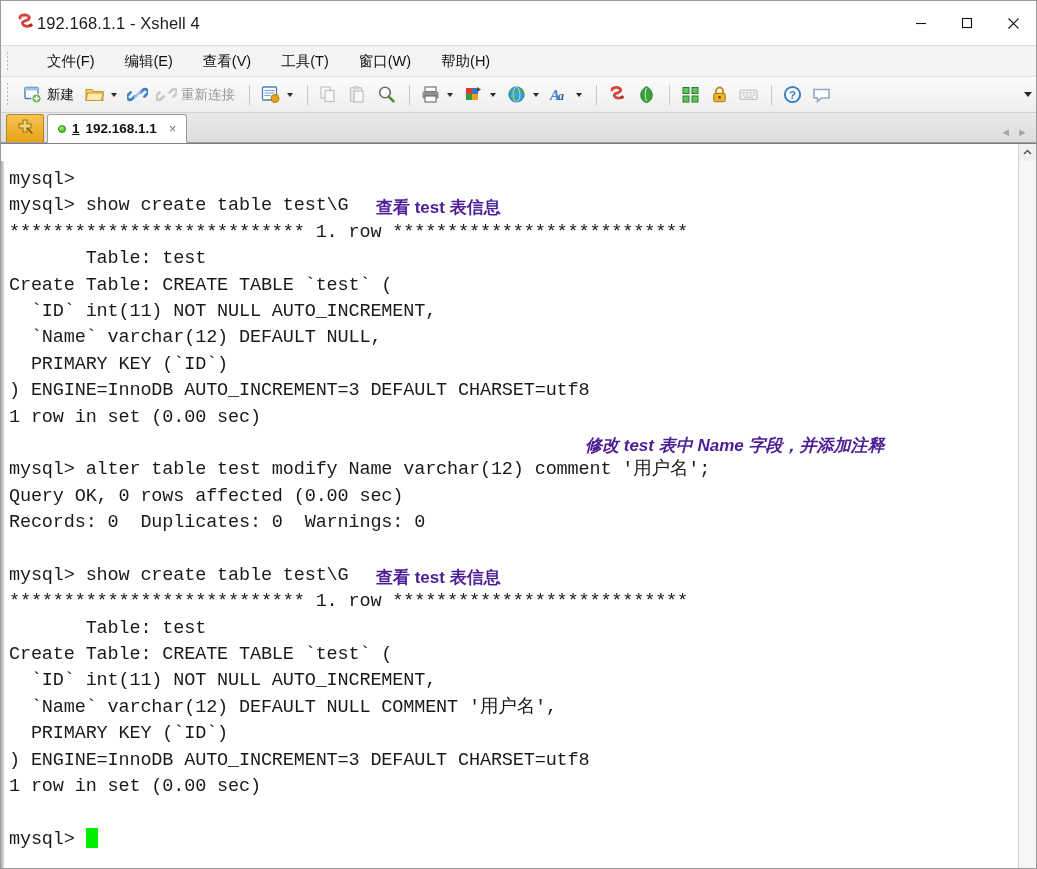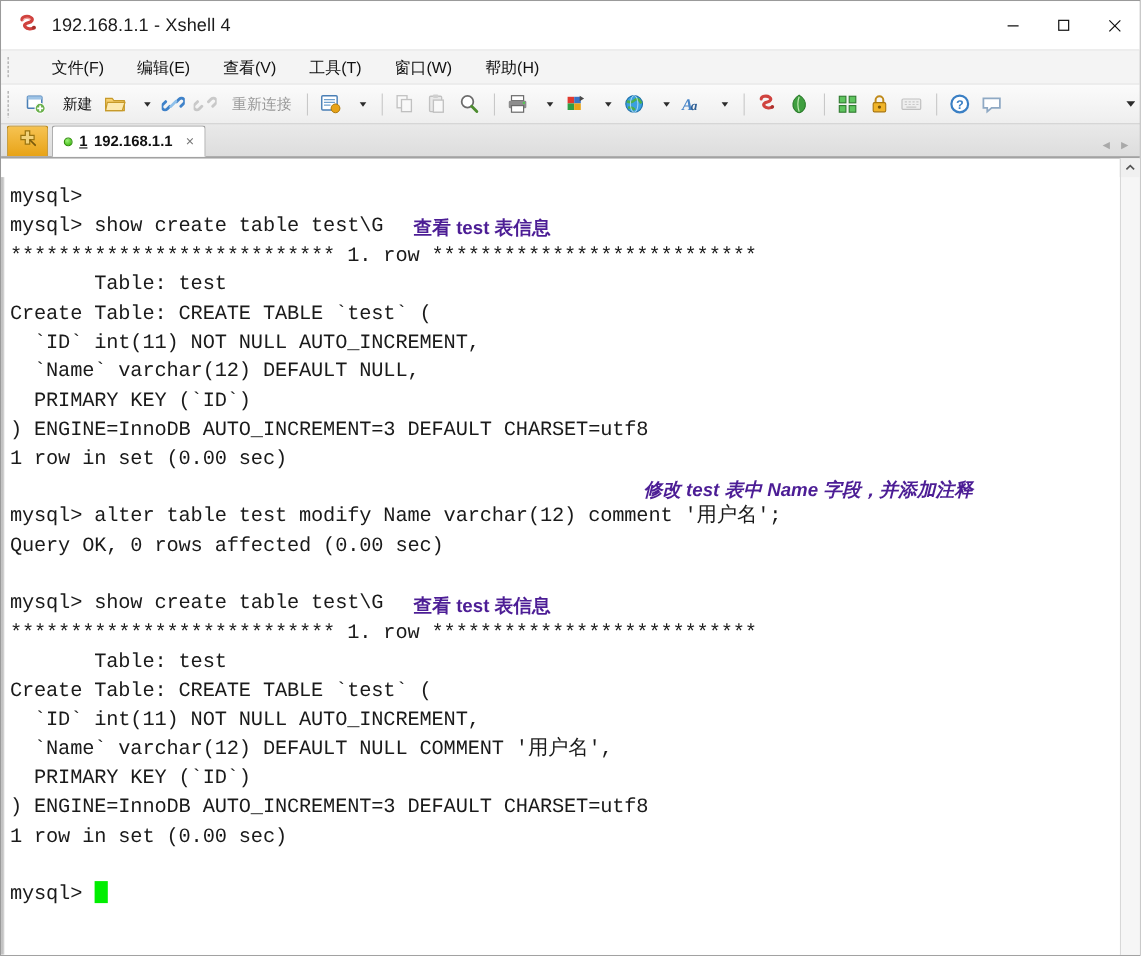--- a/index.html
+++ b/index.html
@@ -18,21 +18,21 @@
   }
 
   
   .titlebar{
     height:45px;flex:0 0 45px;
     background:#ffffff;
     display:flex;align-items:center;
     border-bottom:1px solid #dcdcdc;
     box-sizing:border-box;
   }
-  .title-left{display:flex;align-items:center;padding-left:14px;gap:10px;text-align:right;}
+  .title-left{display:flex;align-items:center;padding-left:14px;text-align:right;}
   .app-icon{width:22px;height:22px;position:relative;display:block;}
   .title-text{
     font-size:16.5px;color:#1b1b1b;letter-spacing:.1px;
     font-family:"Liberation Sans", sans-serif;
   }
   .title-spacer{flex:1;}
   .wbtns{display:flex;height:100%;}
   .wbtn{
     width:46px;height:44px;display:flex;align-items:center;justify-content:center;
     background:transparent;border:0;cursor:default;
@@ -68,21 +68,21 @@
     border-bottom:1px solid #d0d0d0;
     position:relative;
     box-sizing:border-box;
   }
   .toolbar::before{
     content:"";position:absolute;left:5px;top:5px;bottom:5px;width:3px;
     background-image:radial-gradient(circle, #b8b8b8 1px, transparent 1.1px);
     background-size:3px 4px;
   }
   .tb-btn{
-    display:flex;align-items:center;gap:14px;
+    display:flex;align-items:center;gap:4px;
     height:28px;padding:0 3px;margin-right:2px;border-radius:3px;cursor:default;
   }
   .tb-btn.disabled{opacity:.42;}
   .tb-label{font-size:13.5px;color:#111;white-space:nowrap;padding-right:2px;}
   .tb-sep{width:1px;height:20px;background:#c8c8c8;margin:0 7px;}
   .caret{
     width:0;height:0;border-left:3.5px solid transparent;border-right:3.5px solid transparent;
     border-top:4px solid #2b2b2b;margin-left:2px;margin-right:2px;
   }
   .tb-spacer{flex:1;}
@@ -462,20 +462,21 @@
         <div class="line"><span>       Table: test</span></div>
         <div class="line"><span>Create Table: CREATE TABLE `test` (</span></div>
         <div class="line"><span>  `ID` int(11) NOT NULL AUTO_INCREMENT,</span></div>
         <div class="line"><span>  `Name` varchar(12) DEFAULT NULL,</span></div>
         <div class="line"><span>  PRIMARY KEY (`ID`)</span></div>
         <div class="line"><span>) ENGINE=InnoDB AUTO_INCREMENT=3 DEFAULT CHARSET=utf8</span></div>
         <div class="line"><span>1 row in set (0.00 sec)</span></div>
         <div class="line"><span></span><span class="note" style="position: absolute; left: 580px; top: 2px; font-style: italic;">修改 test 表中 Name 字段，并添加注释</span></div>
         <div class="line"><span>mysql&gt; alter table test modify Name varchar(12) comment '用户名';</span></div>
         <div class="line"><span>Query OK, 0 rows affected (0.00 sec)</span></div>
+        <div class="line"><span>Records: 0  Duplicates: 0  Warnings: 0</span></div>
         <div class="line"><span></span></div>
         <div class="line"><span>mysql&gt; show create table test\G</span><span class="note" style="position: absolute; left: 370.96px; top: 2px;">查看 test 表信息</span></div>
         <div class="line"><span>*************************** 1. row ***************************</span></div>
         <div class="line"><span>       Table: test</span></div>
         <div class="line"><span>Create Table: CREATE TABLE `test` (</span></div>
         <div class="line"><span>  `ID` int(11) NOT NULL AUTO_INCREMENT,</span></div>
         <div class="line"><span>  `Name` varchar(12) DEFAULT NULL COMMENT '用户名',</span></div>
         <div class="line"><span>  PRIMARY KEY (`ID`)</span></div>
         <div class="line"><span>) ENGINE=InnoDB AUTO_INCREMENT=3 DEFAULT CHARSET=utf8</span></div>
         <div class="line"><span>1 row in set (0.00 sec)</span></div>

